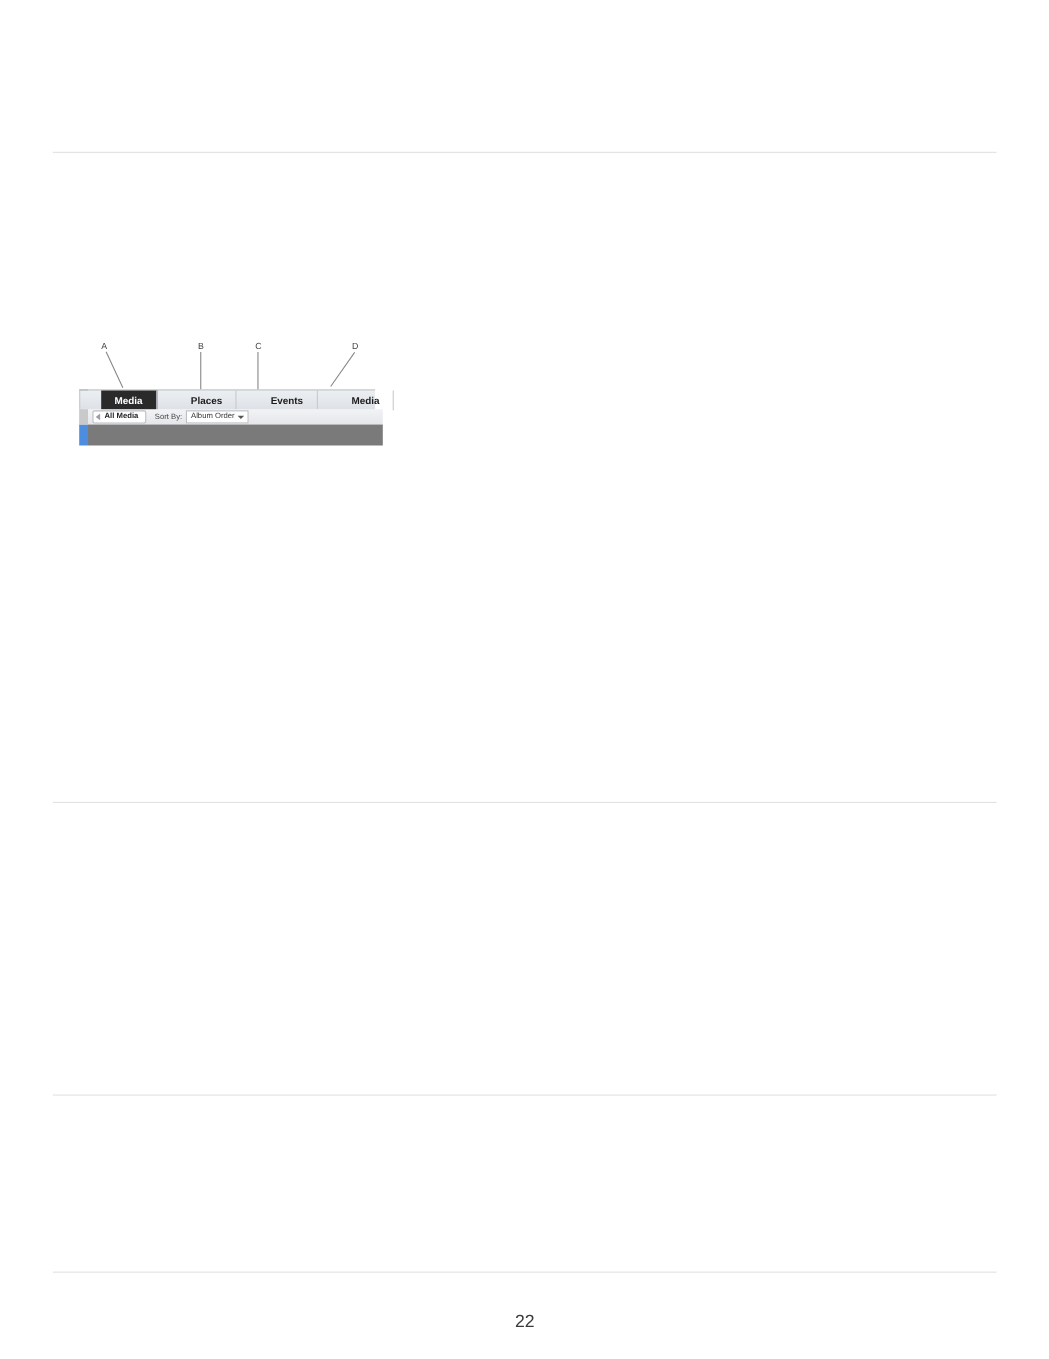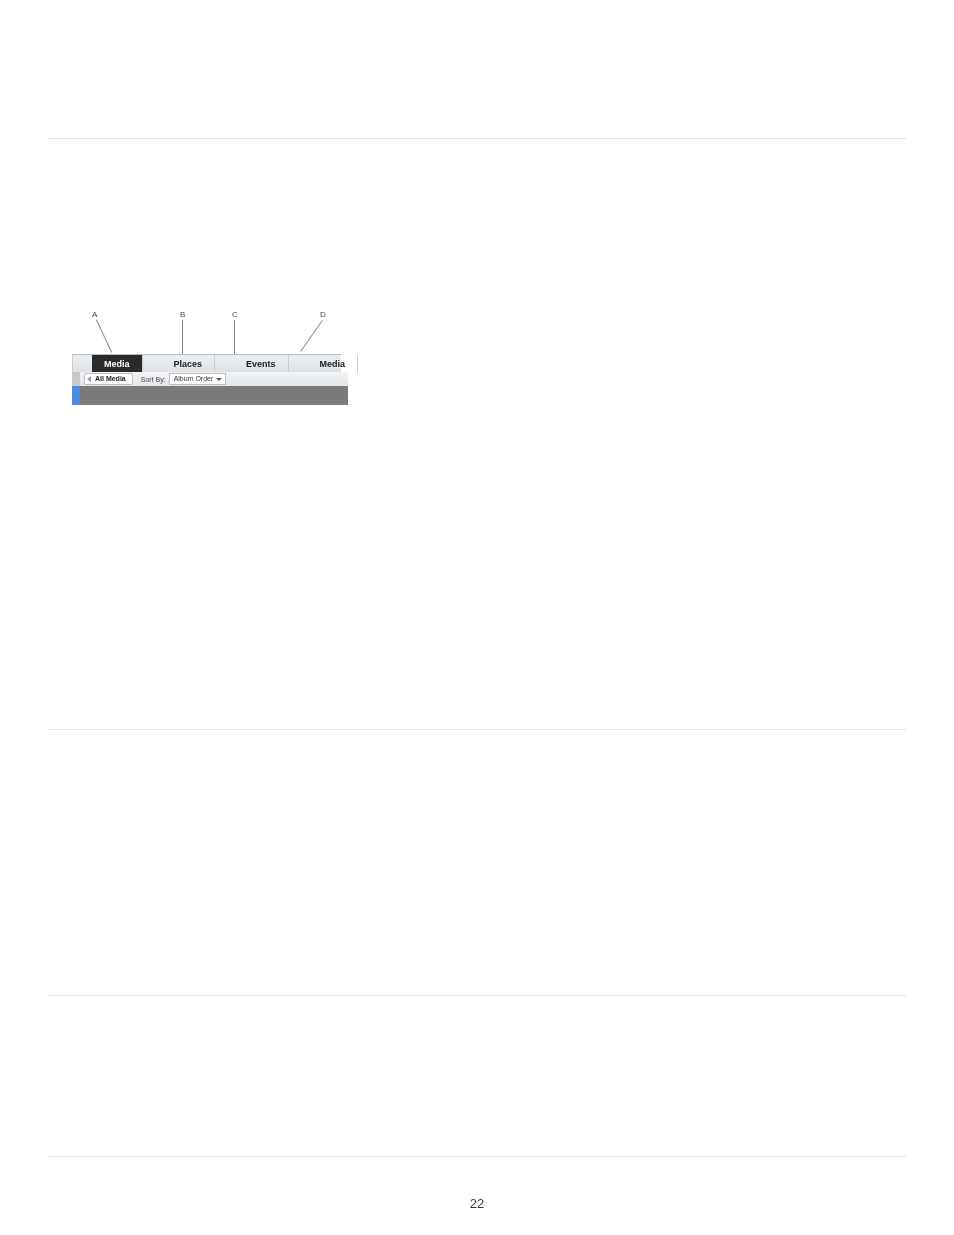--- a/index.html
+++ b/index.html
@@ -176,21 +176,21 @@
     position:absolute;
     left:0; top:76px;
     width:8px; height:19px;
     background:#4d8de0;
   }
   .page-number {
     position: absolute;
     bottom: 24px;
     left: 0; right: 0;
     text-align: center;
-    font-size: 13px;
+    font-size: 16px;
     color: #3a3a3a;
   }
 </style>
 </head>
 <body>
 
 <div class="page">
 
   <hr class="hr hr-top">
 

